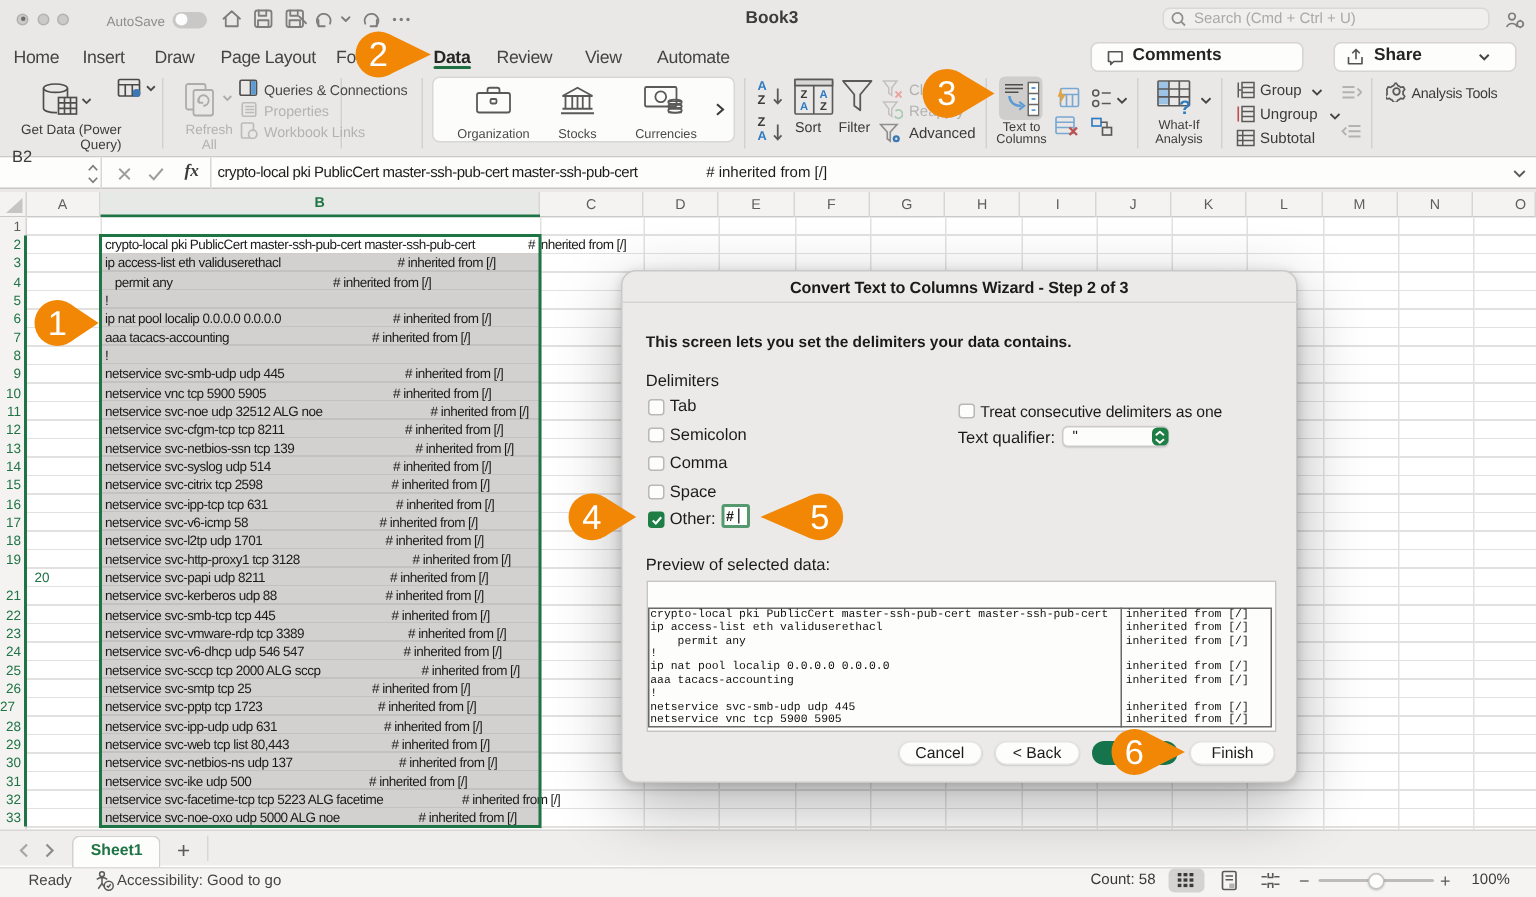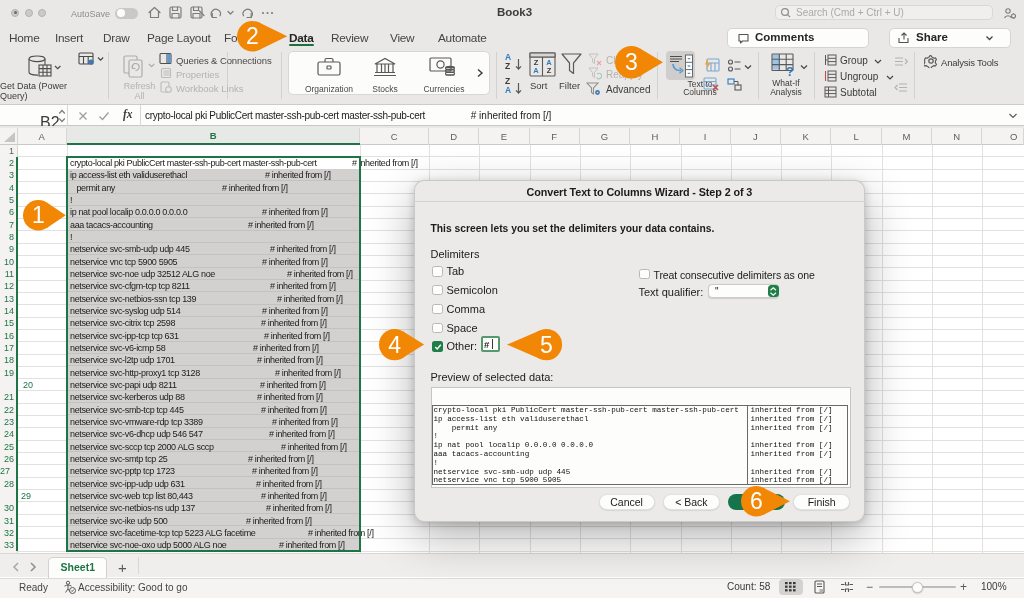--- a/index.html
+++ b/index.html
@@ -87,21 +87,21 @@
 <div class="abs" style="left:914px;top:52px;width:1px;height:47px;background:#d2d1d0;"></div>
 <svg class="abs" style="left:27px;top:55px;" width="34" height="26" viewBox="0 0 34 26">
 <g fill="none" stroke="#4e4d4c" stroke-width="1.1">
       <ellipse cx="10" cy="3.8" rx="8" ry="2.8"></ellipse>
       <path d="M2 3.8 v13.5 c0 1.5 3.6 2.8 8 2.8 l1 0 M18 3.8 V10"></path>
       <rect x="12" y="10" width="12" height="11" fill="#e9e8e7"></rect>
       <path d="M12 13.6 h12 M12 17.2 h12 M16 10 v11 M20 10 v11"></path>
     </g>
 <path d="M28 11 l2.7 2.7 2.7 -2.7" stroke="#4e4d4c" stroke-width="1.2" fill="none"></path>
   </svg>
-<div class="abs" style="left:0px;top:81px;width:81px;text-align:left;font-size:9px;color:#3c3b3a;line-height:10px;">Get Data (Power<br>Query)</div>
+<div class="abs" style="left:0px;top:81px;width:81px;text-align:right;font-size:9px;color:#3c3b3a;line-height:10px;">Get Data (Power<br>Query)</div>
 <svg class="abs" style="left:78px;top:52px;" width="26" height="14" viewBox="0 0 26 14">
 <g fill="none" stroke="#4a4949" stroke-width="1.1">
       <rect x="1" y="1" width="14" height="11" rx="1"></rect>
       <path d="M1 4.5 h14 M5.5 4.5 V12 M10.2 4.5 V12"></path>
     </g>
 <circle cx="13" cy="10" r="2.6" fill="#3b78b5"></circle>
     <path d="M20 5.5 l2.6 2.6 2.6 -2.6" stroke="#4a4949" stroke-width="1.2" fill="none"></path>
   </svg>
 <svg class="abs" style="left:122px;top:54px;" width="34" height="25" viewBox="0 0 34 25">
 <g fill="none" stroke="#adacab" stroke-width="1.2">
@@ -212,21 +212,21 @@
 <path d="M4 10 a6.5 6.5 0 0 0 6.5 6.5 h1.5" fill="none" stroke="#5b9bd5" stroke-width="1.7"></path>
 <path d="M10.5 13.8 l3.3 2.7 -3.3 2.7" fill="none" stroke="#5b9bd5" stroke-width="1.4"></path>
 <g fill="#fdfdfc" stroke="#696867" stroke-width="1">
       <rect x="16.5" y="1" width="7" height="22"></rect>
     </g>
 <path d="M16.5 8.3 h7 M16.5 15.6 h7" stroke="#696867" stroke-width="1"></path>
 <g stroke="#5b9bd5" stroke-width="1.3">
       <path d="M18.7 4.6 h2.6 M18.7 12 h2.6 M18.7 19.4 h2.6"></path>
     </g>
   </svg>
-<div class="abs" style="left:676px;top:81px;width:48px;text-align:center;font-size:8.5px;color:#3c3b3a;line-height:7.5px;">Text to<br>Columns</div>
+<div class="abs" style="left:657px;top:81px;width:48px;text-align:center;font-size:8.5px;color:#3c3b3a;line-height:7.5px;">Text to<br>Columns</div>
 <svg class="abs" style="left:703px;top:57px;" width="17" height="16" viewBox="0 0 17 16">
     <g fill="none" stroke="#7aa7d1" stroke-width="1.1">
       <rect x="4" y="2" width="12" height="12" rx="1"></rect>
       <path d="M4 6 h12 M8 6 v8 M12 6 v8"></path>
     </g>
     <path d="M4.5 1.5 L2 7.5 h2.5 l-1.2 5 4.2 -6.3 h-2.5 z" fill="#e8a33d" stroke="none"></path>
   </svg>
 <svg class="abs" style="left:703px;top:76px;" width="17" height="16" viewBox="0 0 17 16">
     <g fill="none" stroke="#7aa7d1" stroke-width="1.1">
       <rect x="1" y="2" width="12" height="11" rx="1"></rect>
@@ -304,21 +304,21 @@
     </g>
   </svg>
 <svg class="abs" style="left:924px;top:54px;" width="14" height="14" viewBox="0 0 14 14">
     <g fill="none" stroke="#5a5958" stroke-width="1.2">
       <circle cx="7" cy="7" r="2.2"></circle>
       <path d="M7 1.2 l1 1.6 a4.6 4.6 0 0 1 2 1.2 l1.9 -0.3 1 1.8 -1.2 1.5 a4.6 4.6 0 0 1 0 2 l1.2 1.5 -1 1.8 -1.9 -0.3 a4.6 4.6 0 0 1 -2 1.2 l-1 1.6 -2 0 -1 -1.6 a4.6 4.6 0 0 1 -2 -1.2 l-1.9 0.3 -1 -1.8 1.2 -1.5 a4.6 4.6 0 0 1 0 -2 L0.1 5.5 l1 -1.8 1.9 0.3 a4.6 4.6 0 0 1 2 -1.2 l1 -1.6 z" transform="scale(0.93) translate(0.5,0.5)"></path>
     </g>
   </svg>
 <div class="abs" style="left:941px;top:56.5px;font-size:9.5px;letter-spacing:-0.2px;color:#3c3b3a;">Analysis Tools</div>
 <div class="abs" style="left:0;top:105px;width:1024px;height:21px;background:#fdfdfc;border-bottom:1px solid #c7c6c5;"></div>
-<div class="abs" style="left:8px;top:114px;font-size:16px;color:#3c3b3a;margin-left:32px;">B2</div>
+<div class="abs" style="left:8px;top:99px;font-size:11px;color:#3c3b3a;">B2</div>
 <svg class="abs" style="left:58px;top:109px;" width="8" height="14" viewBox="0 0 8 14">
     <path d="M1.2 4.5 L4 1.5 L6.8 4.5 M1.2 9.5 L4 12.5 L6.8 9.5" stroke="#7e7d7c" stroke-width="1.2" fill="none"></path>
   </svg>
 <div class="abs" style="left:67px;top:105px;width:1px;height:21px;background:#d8d7d6;"></div>
 <svg class="abs" style="left:78px;top:111px;" width="10" height="10" viewBox="0 0 10 10">
     <path d="M1.5 1.5 L8.5 8.5 M8.5 1.5 L1.5 8.5" stroke="#9e9d9c" stroke-width="1.3"></path>
   </svg>
 <svg class="abs" style="left:98px;top:111px;" width="12" height="10" viewBox="0 0 12 10">
     <path d="M1.5 5.5 L4.5 8.5 L10.5 1.5" stroke="#9e9d9c" stroke-width="1.3" fill="none"></path>
   </svg>
@@ -387,21 +387,21 @@
 <div class="abs" style="left:0;top:366.65px;width:14px;height:12.325px;font-size:9px;color:#1e7444;text-align:right;line-height:12.325px;">19</div>
 <div class="abs" style="left:0;top:378.98px;width:14px;height:12.325px;font-size:9px;color:#1e7444;text-align:right;line-height:12.325px;padding-left:23px;">20</div>
 <div class="abs" style="left:0;top:391.30px;width:14px;height:12.325px;font-size:9px;color:#1e7444;text-align:right;line-height:12.325px;">21</div>
 <div class="abs" style="left:0;top:403.62px;width:14px;height:12.325px;font-size:9px;color:#1e7444;text-align:right;line-height:12.325px;">22</div>
 <div class="abs" style="left:0;top:415.95px;width:14px;height:12.325px;font-size:9px;color:#1e7444;text-align:right;line-height:12.325px;">23</div>
 <div class="abs" style="left:0;top:428.27px;width:14px;height:12.325px;font-size:9px;color:#1e7444;text-align:right;line-height:12.325px;">24</div>
 <div class="abs" style="left:0;top:440.60px;width:14px;height:12.325px;font-size:9px;color:#1e7444;text-align:right;line-height:12.325px;">25</div>
 <div class="abs" style="left:0;top:452.93px;width:14px;height:12.325px;font-size:9px;color:#1e7444;text-align:right;line-height:12.325px;">26</div>
 <div class="abs" style="left:0;top:465.25px;width:14px;height:12.325px;font-size:9px;color:#1e7444;line-height:12.325px;">27</div>
 <div class="abs" style="left:0;top:477.57px;width:14px;height:12.325px;font-size:9px;color:#1e7444;text-align:right;line-height:12.325px;">28</div>
-<div class="abs" style="left:0;top:489.90px;width:14px;height:12.325px;font-size:9px;color:#1e7444;text-align:right;line-height:12.325px;margin-left:17px;">29</div>
+<div class="abs" style="left:0;top:489.90px;width:14px;height:12.325px;font-size:9px;color:#1e7444;text-align:right;line-height:12.325px;">29</div>
 <div class="abs" style="left:0;top:502.22px;width:14px;height:12.325px;font-size:9px;color:#1e7444;text-align:right;line-height:12.325px;">30</div>
 <div class="abs" style="left:0;top:514.55px;width:14px;height:12.325px;font-size:9px;color:#1e7444;text-align:right;line-height:12.325px;">31</div>
 <div class="abs" style="left:0;top:526.88px;width:14px;height:12.325px;font-size:9px;color:#1e7444;text-align:right;line-height:12.325px;">32</div>
 <div class="abs" style="left:0;top:539.20px;width:14px;height:12.325px;font-size:9px;color:#1e7444;text-align:right;line-height:12.325px;">33</div>
 <div class="abs" style="left:15.5px;top:157.1px;width:2.2px;height:394.4px;background:#1e7444;"></div>
 <div class="abs" style="left:67px;top:169.4px;width:293.3px;height:382.1px;background:#d2d1d0;background-image:repeating-linear-gradient(to bottom,transparent 0px,transparent 11.325px,#c3c2c1 11.325px,#c3c2c1 12.325px);"></div>
 <div class="abs" style="left:70px;top:157.12px;height:12.325px;line-height:12.924999999999999px;font-size:9px;letter-spacing:-0.35px;color:#1c1b1a;white-space:nowrap;z-index:3;">crypto-local pki PublicCert master-ssh-pub-cert master-ssh-pub-cert</div>
 <div class="abs" style="left:352px;top:157.12px;height:12.325px;line-height:12.924999999999999px;font-size:9px;letter-spacing:-0.35px;color:#1c1b1a;white-space:nowrap;z-index:3;"># inherited from [/]</div>
 <div class="abs" style="left:70px;top:169.45px;height:12.325px;line-height:12.924999999999999px;font-size:9px;letter-spacing:-0.35px;color:#1c1b1a;white-space:nowrap;z-index:3;">ip access-list eth validuserethacl</div>
 <div class="abs" style="left:265px;top:169.45px;height:12.325px;line-height:12.924999999999999px;font-size:9px;letter-spacing:-0.35px;color:#1c1b1a;white-space:nowrap;z-index:3;"># inherited from [/]</div>

